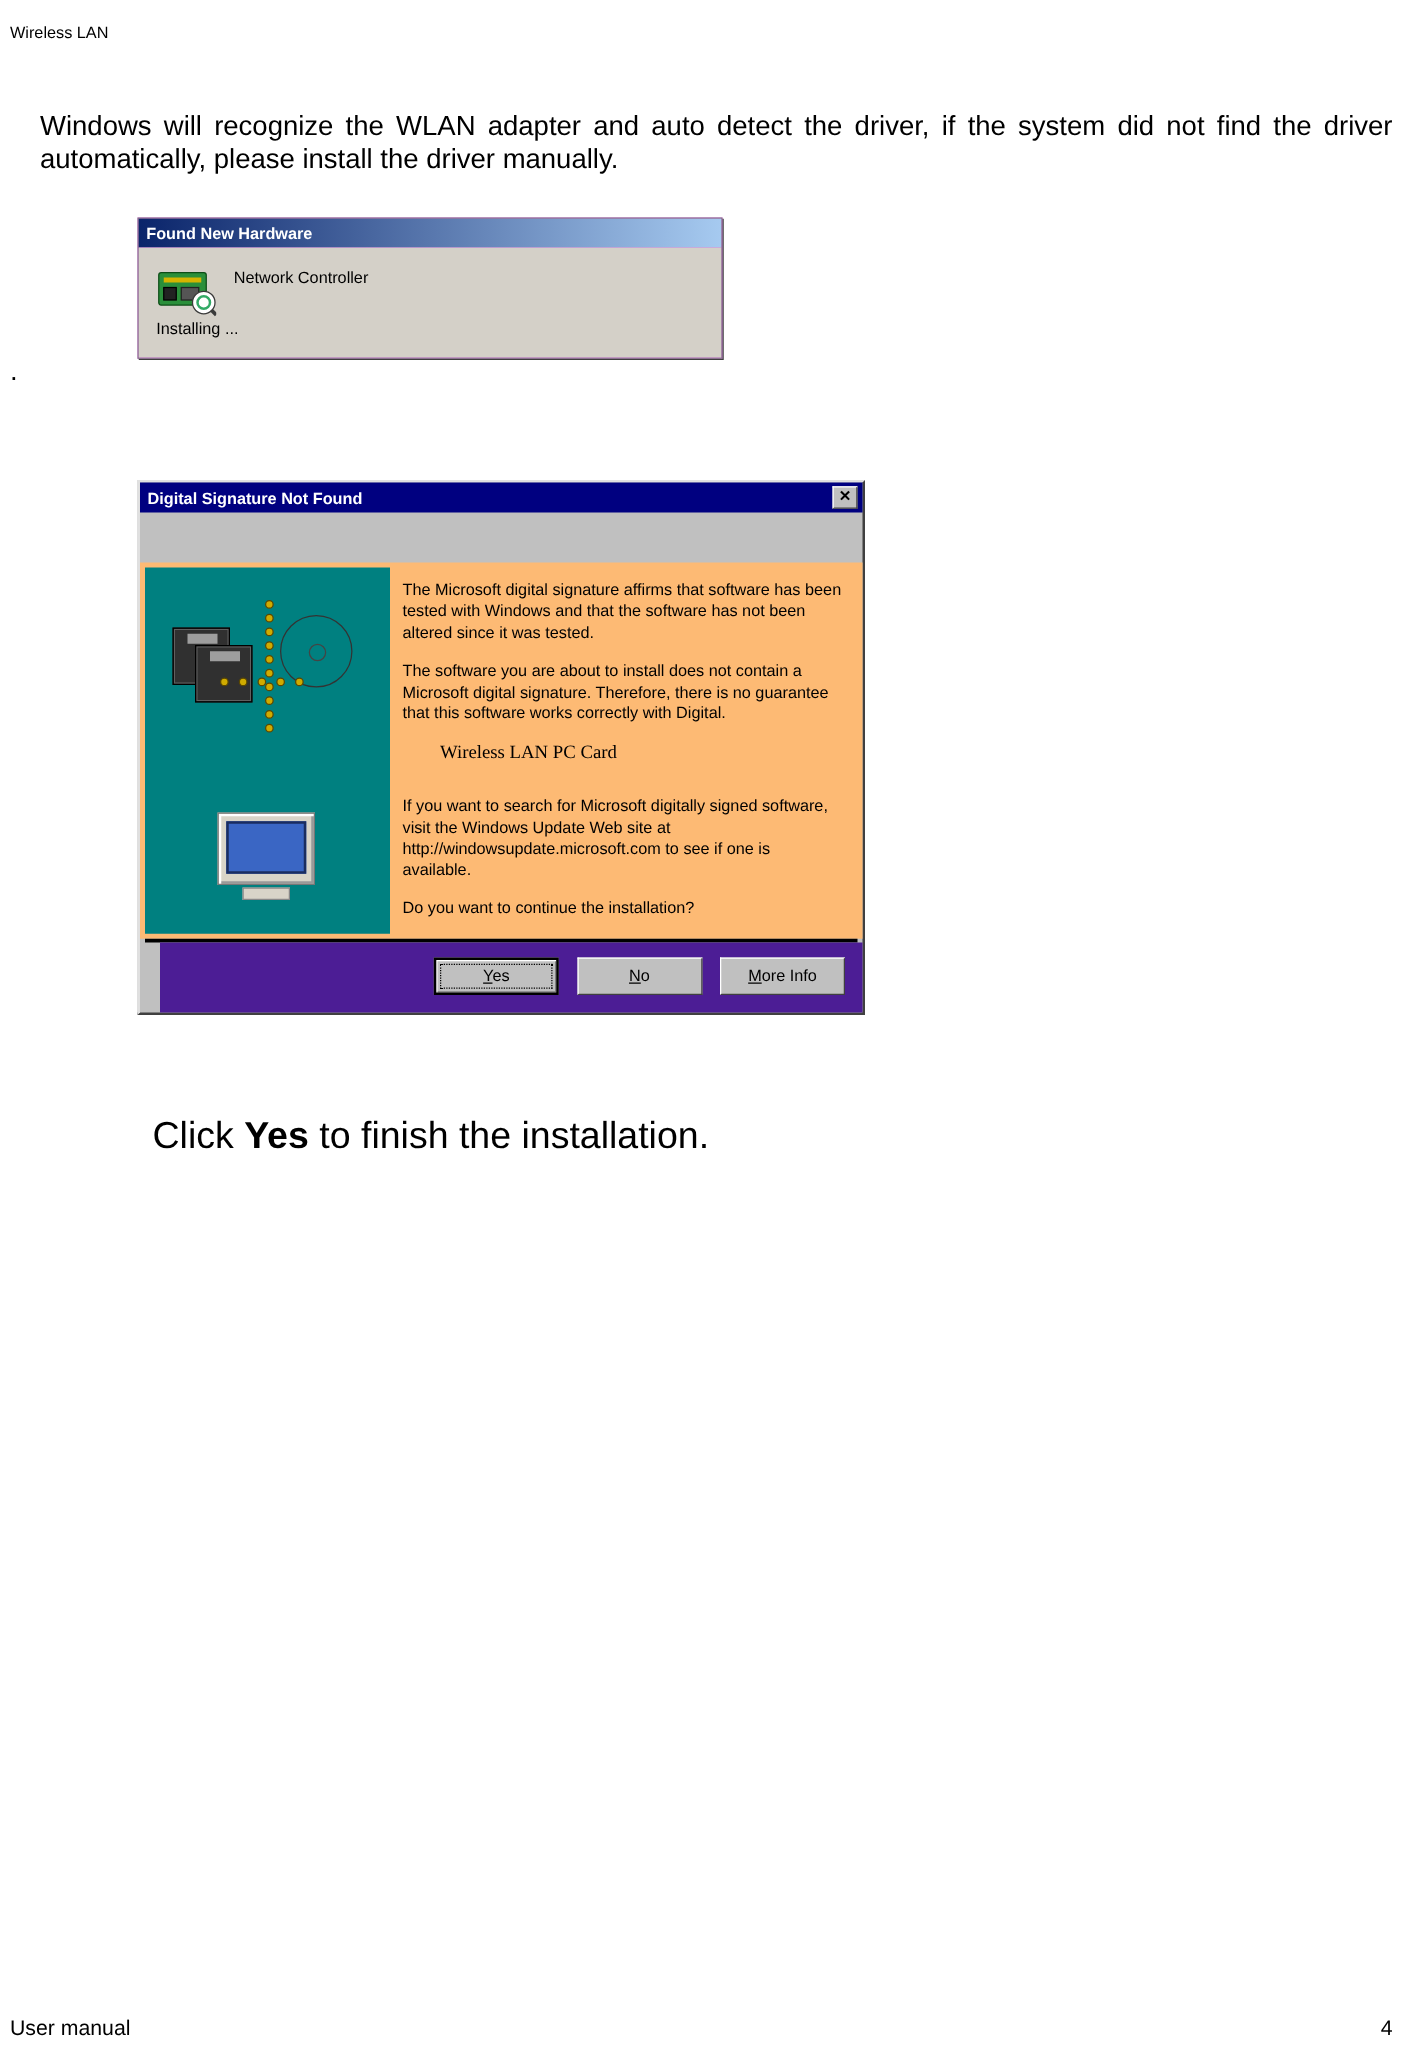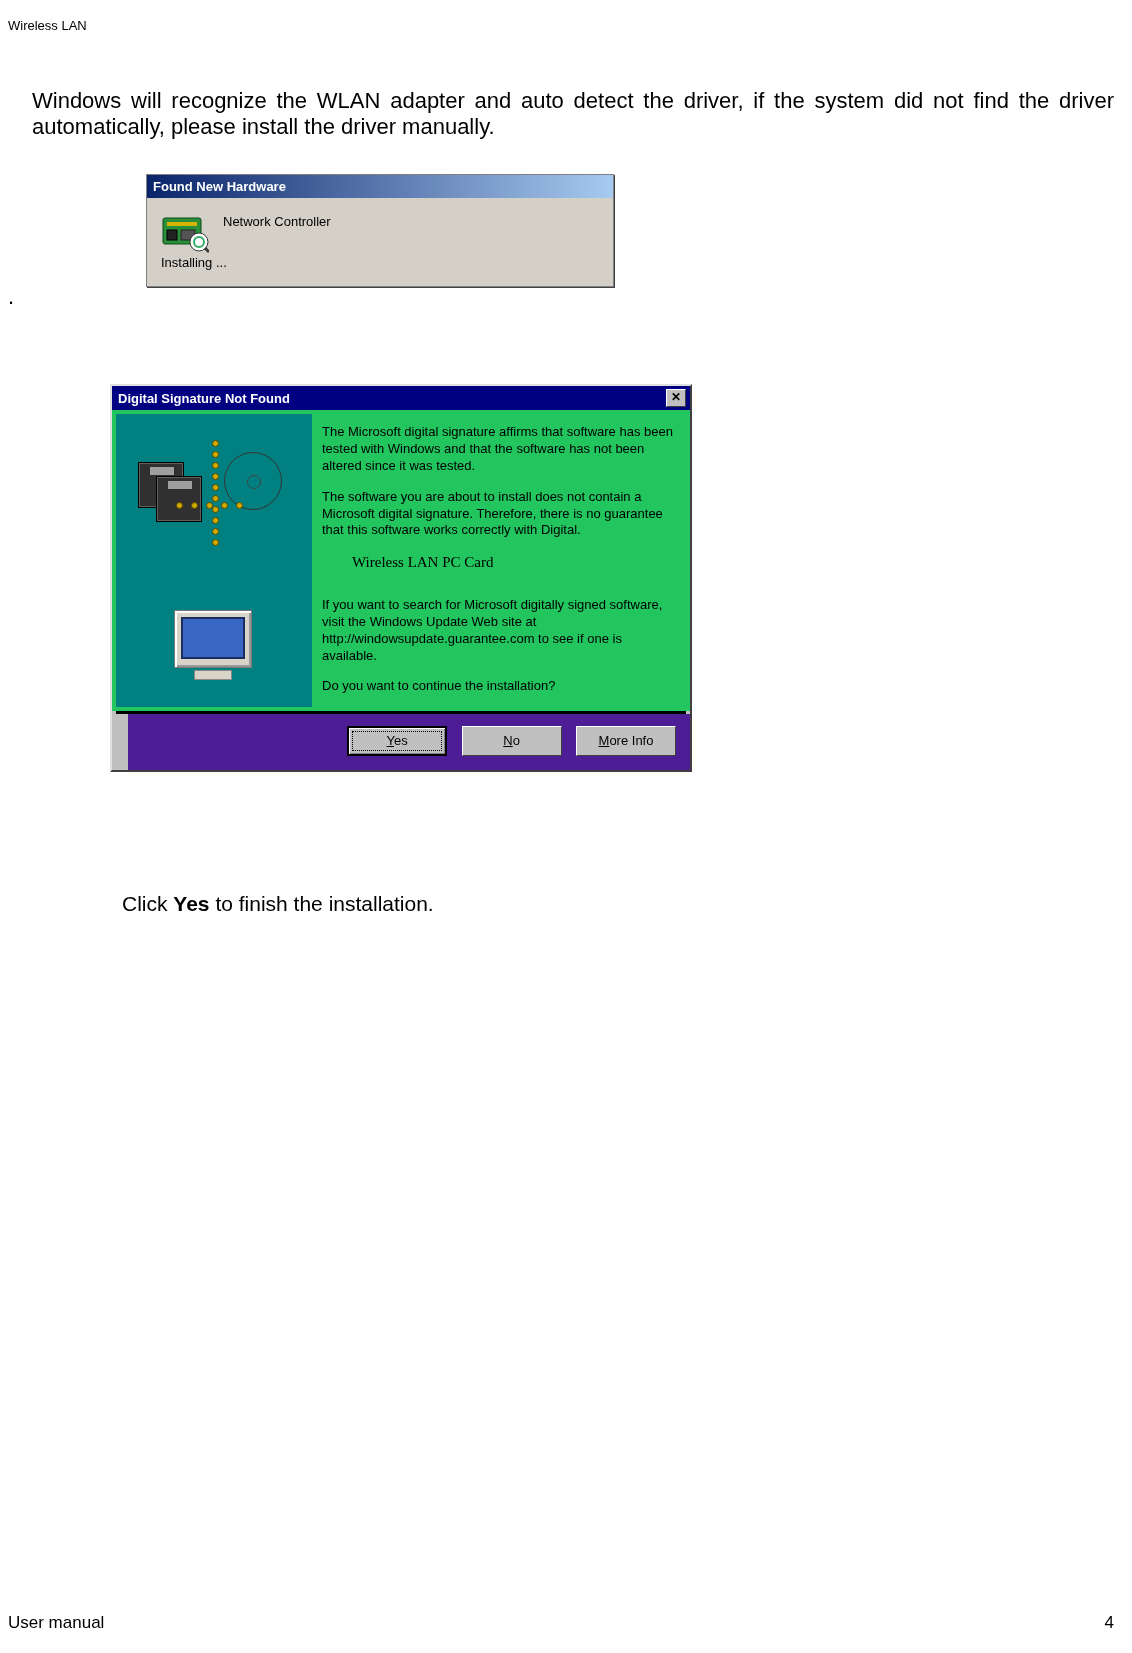--- a/index.html
+++ b/index.html
@@ -34,21 +34,20 @@
   }
   
   .fnh {
     position: absolute;
     top: 174px;
     left: 110px;
     width: 468px;
     background: #d946ef;
     border: 1px solid #808080;
     box-shadow: 1px 1px 0 #404040;
-    margin-left: 36px;
   }
   .fnh-title {
     background: linear-gradient(to right, #0a246a, #a6caf0);
     color: #fff;
     font-family: Tahoma, Arial, sans-serif;
     font-weight: bold;
     font-size: 13px;
     padding: 4px 6px;
   }
   .fnh-body {
@@ -111,22 +110,23 @@
     border-bottom: 1px solid #404040;
     font-family: Arial;
     font-weight: bold;
     font-size: 12px;
     text-align: center;
     line-height: 15px;
     color: #000;
   }
   .dsig-content {
     display: flex;
-    background: #22c55e;
+    background: #fdba74;
     padding: 4px;
+    margin-top: 40px;
   }
   .dsig-graphic {
     width: 196px;
     flex: 0 0 196px;
     background: #008080;
     position: relative;
   }
   .dsig-text {
     flex: 1;
     padding: 10px 12px 8px 10px;
@@ -194,21 +194,21 @@
   .dot{width:7px;height:7px;background:#cfab00;border-radius:50%;border:1px solid #5a4700;margin:4px auto;}
   .monitor{position:absolute;width:78px;height:72px;}
   .mon-case{width:78px;height:58px;background:#d8d4c8;border:1px solid #777;box-shadow:inset 2px 2px 0 #fff, inset -2px -2px 0 #999;position:relative;}
   .mon-screen{position:absolute;top:6px;left:6px;right:6px;bottom:8px;background:#3a66c4;border:2px solid #1a2d60;}
   .mon-base{width:38px;height:10px;background:#d8d4c8;margin:2px auto 0;border:1px solid #888;}
   
   .instruction {
     position:absolute;
     top: 892px;
     left: 122px;
-    font-size: 21px;
+    font-size: 30px;
   }
   .footer-left {
     position:absolute;
     bottom:20px;
     left:8px;
     font-size:17px;
   }
   .footer-right {
     position:absolute;
     bottom:20px;
@@ -275,21 +275,21 @@
         <div class="mon-case">
             <div class="mon-screen"></div>
           </div>
         <div class="mon-base"></div>
       </div>
     </div>
     <div class="dsig-text">
       <p>The Microsoft digital signature affirms that software has been tested with Windows and that the software has not been altered since it was tested.</p>
       <p>The software you are about to install does not contain a Microsoft digital signature. Therefore,  there is no guarantee that this software works correctly with Digital.</p>
       <div class="dsig-device-name">Wireless LAN PC Card</div>
-      <p>If you want to search for Microsoft digitally signed software, visit the Windows Update Web site at http://windowsupdate.guarantee.com to see if one is available.</p>
+      <p>If you want to search for Microsoft digitally signed software, visit the Windows Update Web site at http://windowsupdate.microsoft.com to see if one is available.</p>
       <p style="margin-bottom:4px;">Do you want to continue the installation?</p>
     </div>
   </div>
   <div class="dsig-sep"></div>
   <div class="dsig-btnrow">
     <span class="win-btn default"><span></span><span class="u">Y</span><span>es</span></span>
     <span class="win-btn"><span></span><span class="u">N</span><span>o</span></span>
     <span class="win-btn"><span></span><span class="u">M</span><span>ore Info</span></span>
   </div>
 </div>

